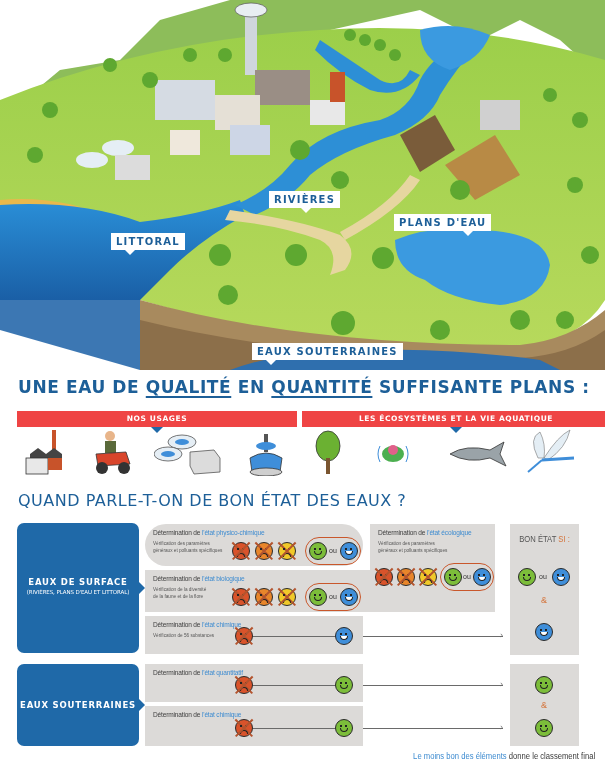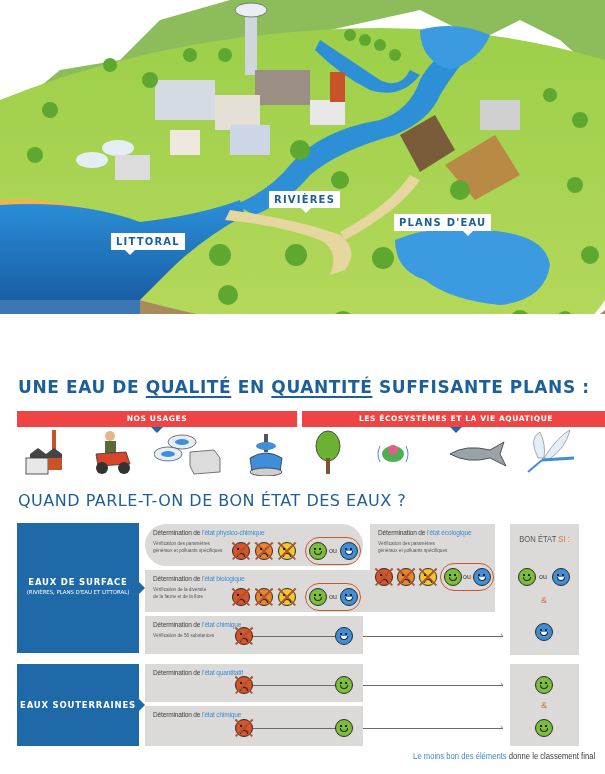--- a/index.html
+++ b/index.html
@@ -1,35 +1,35 @@
 <!DOCTYPE html>
 <html><head>
 <meta charset="utf-8">
 <style>
   * { box-sizing: border-box; margin: 0; padding: 0; }
   body { width: 605px; height: 774px; background: #fff; font-family: "DejaVu Sans", sans-serif; position: relative; overflow: hidden; }
 
   
-  #map { position: absolute; left: 0; top: 0; width: 605px; height: 314px; overflow: hidden; background: #fff; }
+  #map { position: absolute; left: 0; top: 0; width: 605px; height: 370px; overflow: hidden; background: #fff; }
   .map-label { position: absolute; background: #fff; color: #1d5f98; font-weight: bold; font-size: 10px; letter-spacing: 1.2px; padding: 3px 5px 2px; line-height: 12px; white-space: nowrap; }
   .map-label::after { content: ""; position: absolute; bottom: -5px; width: 0; height: 0; border-left: 5px solid transparent; border-right: 5px solid transparent; border-top: 5px solid #fff; }
   .lbl-tail-l::after { left: 14px; }
   .lbl-tail-c::after { left: 45%; }
   .lbl-tail-r::after { right: 18px; }
 
   
   .title1 { position: absolute; left: 18px; top: 377px; width: 580px; color: #1d5f98; font-weight: bold; font-size: 17px; letter-spacing: 0.6px; white-space: nowrap; }
   .title1 .u { text-decoration: underline; text-decoration-thickness: 2px; text-underline-offset: 3px; }
   .band { position: absolute; top: 411px; height: 16px; background: #ef4444; color: #fff; font-weight: bold; font-size: 7.5px; letter-spacing: 0.6px; text-align: center; line-height: 16px; }
   .band::after { content: ""; position: absolute; bottom: -6px; left: 50%; margin-left: -6px; border-left: 6px solid transparent; border-right: 6px solid transparent; border-top: 6px solid #1f69a8; }
   .usage-icon { position: absolute; top: 428px; height: 48px; }
 
   
   .title2 { position: absolute; left: 18px; top: 491px; color: #1d5f98; font-weight: normal; font-size: 16px; letter-spacing: 0.5px; white-space: nowrap; }
-  .cat { position: absolute; left: 17px; width: 122px; background: #1f69a8; color: #fff; text-align: center; }
+  .cat { position: absolute; left: 17px; width: 122px; background: #1f69a8; color: #fff; text-align: center; border-radius: 7px; }
   .cat::after { content: ""; position: absolute; right: -6px; top: 50%; margin-top: -6px; border-top: 6px solid transparent; border-bottom: 6px solid transparent; border-left: 6px solid #1f69a8; }
   .cat .name { font-weight: bold; font-size: 8.5px; letter-spacing: 0.8px; }
   .cat .sub { font-size: 5.5px; margin-top: 2px; letter-spacing: -0.1px; }
   .row { position: absolute; background: #dcdad8; }
   .row .h { position: absolute; left: 8px; top: 4px; font-family: "Liberation Sans", sans-serif; font-size: 8px; color: #3d3d3d; transform: scaleX(0.82); transform-origin: left; white-space: nowrap; letter-spacing: -0.2px; }
   .row .h .hl { color: #3d8bd0; }
   .row .d { position: absolute; left: 8px; top: 16px; font-family: "Liberation Sans", sans-serif; font-size: 5.5px; color: #555; line-height: 7px; transform: scaleX(0.85); transform-origin: left; white-space: nowrap; }
   .sm { position: absolute; width: 18px; height: 18px; border-radius: 50%; border: 1.5px solid #2a2a2a; }
   .sm.red { background: #d9532b; }
   .sm.orange { background: #e8862b; }

